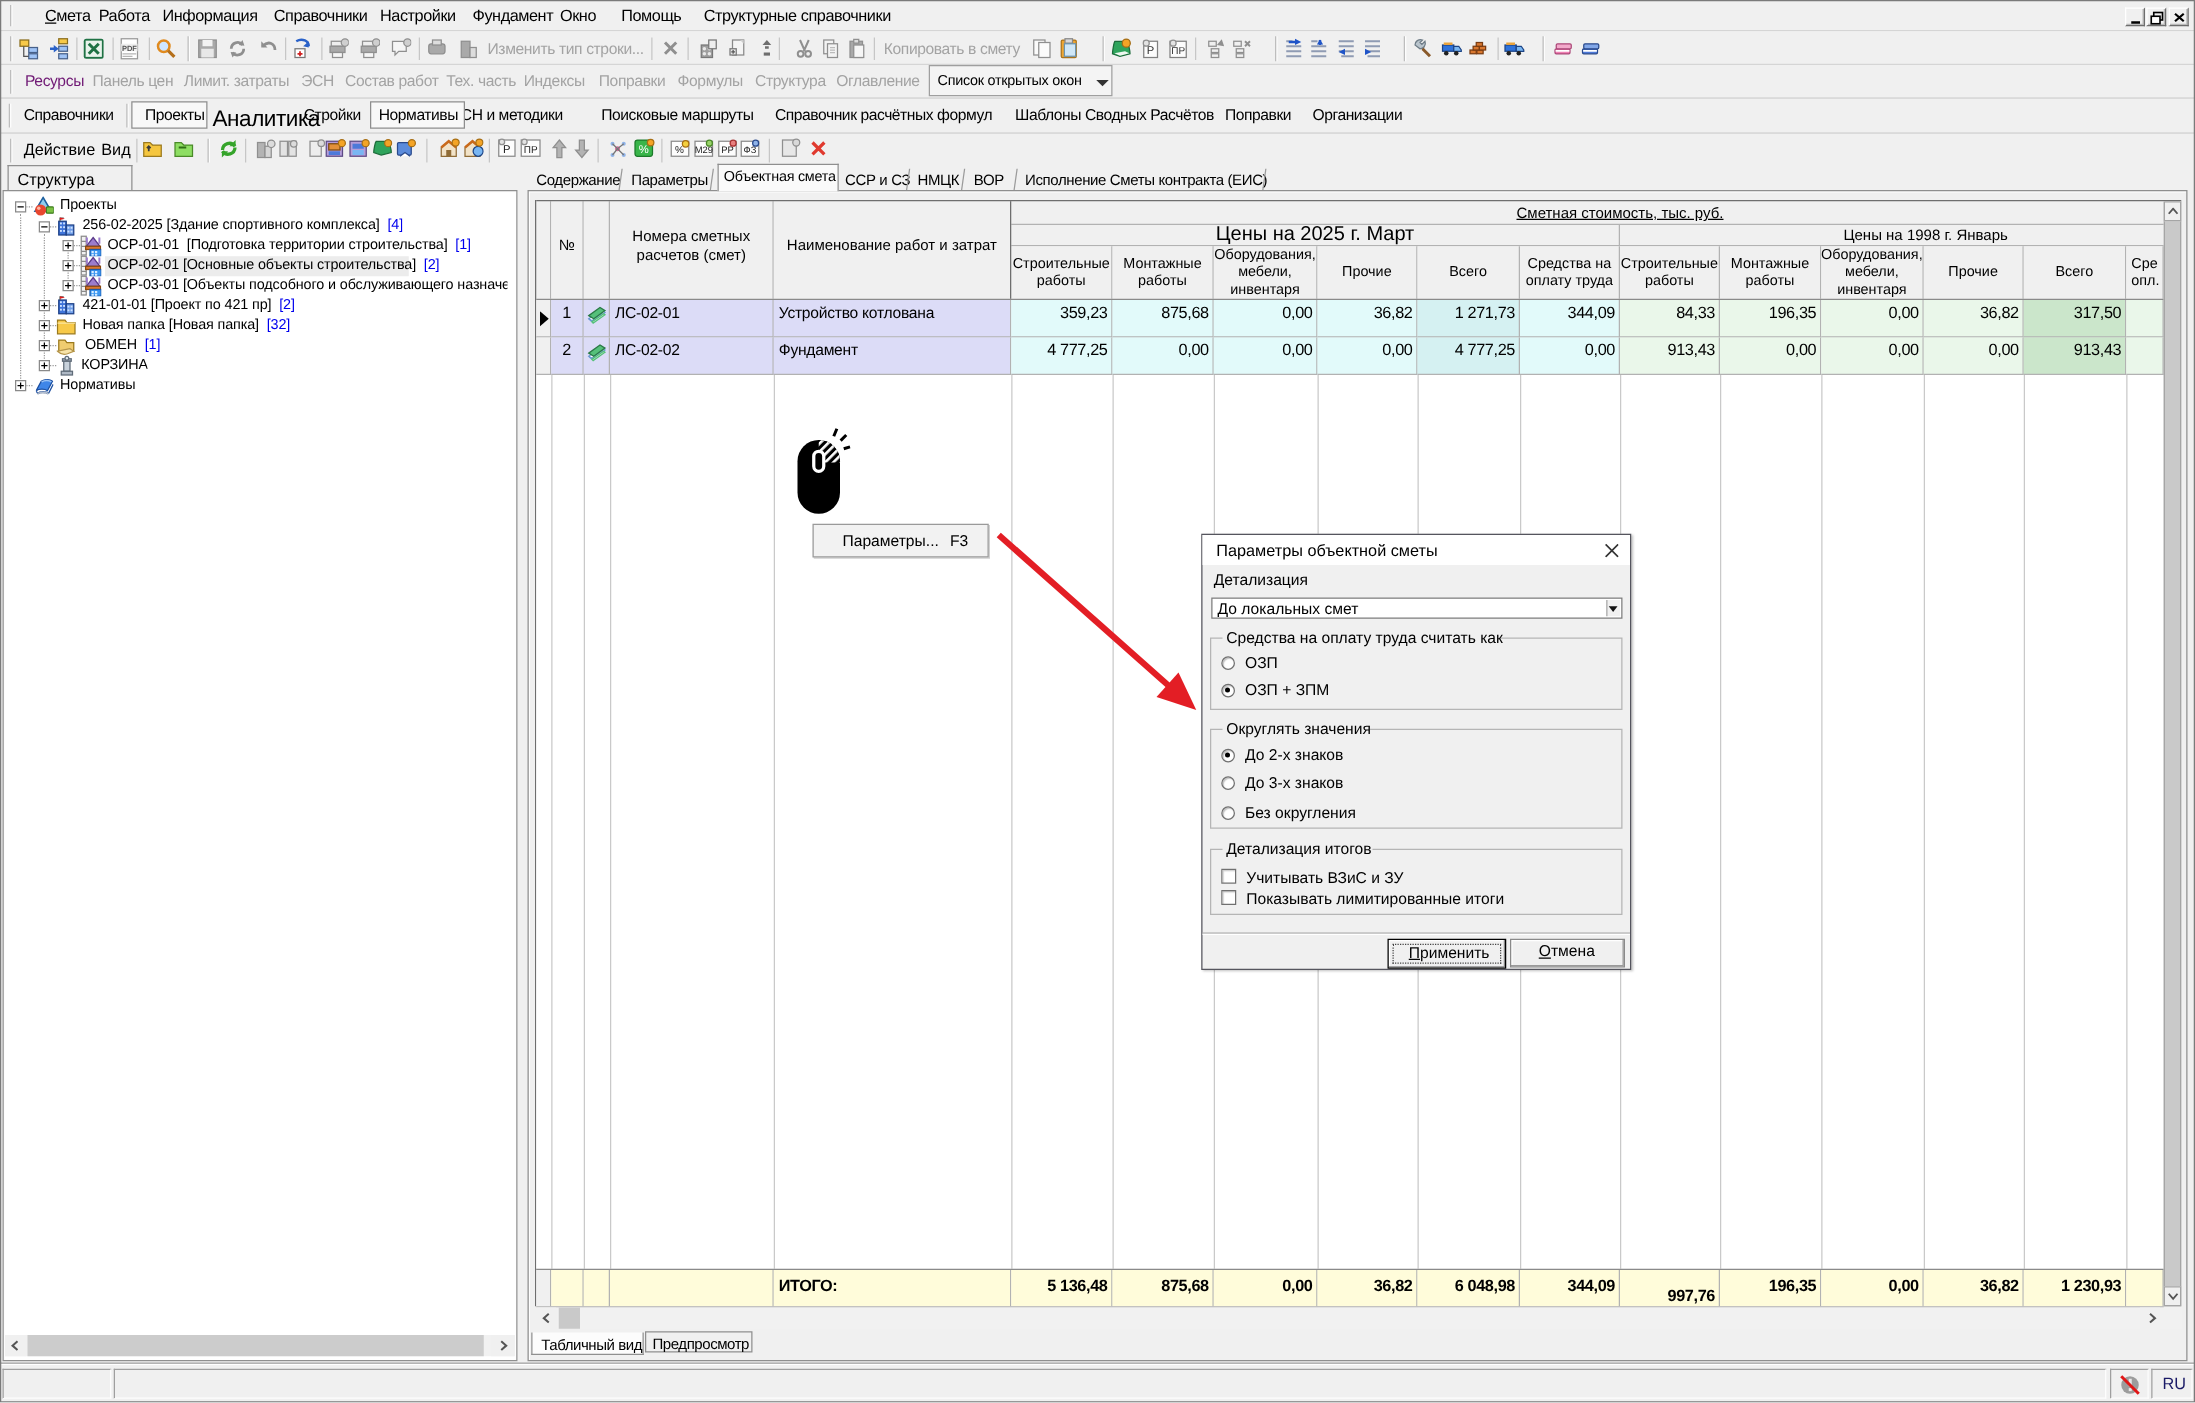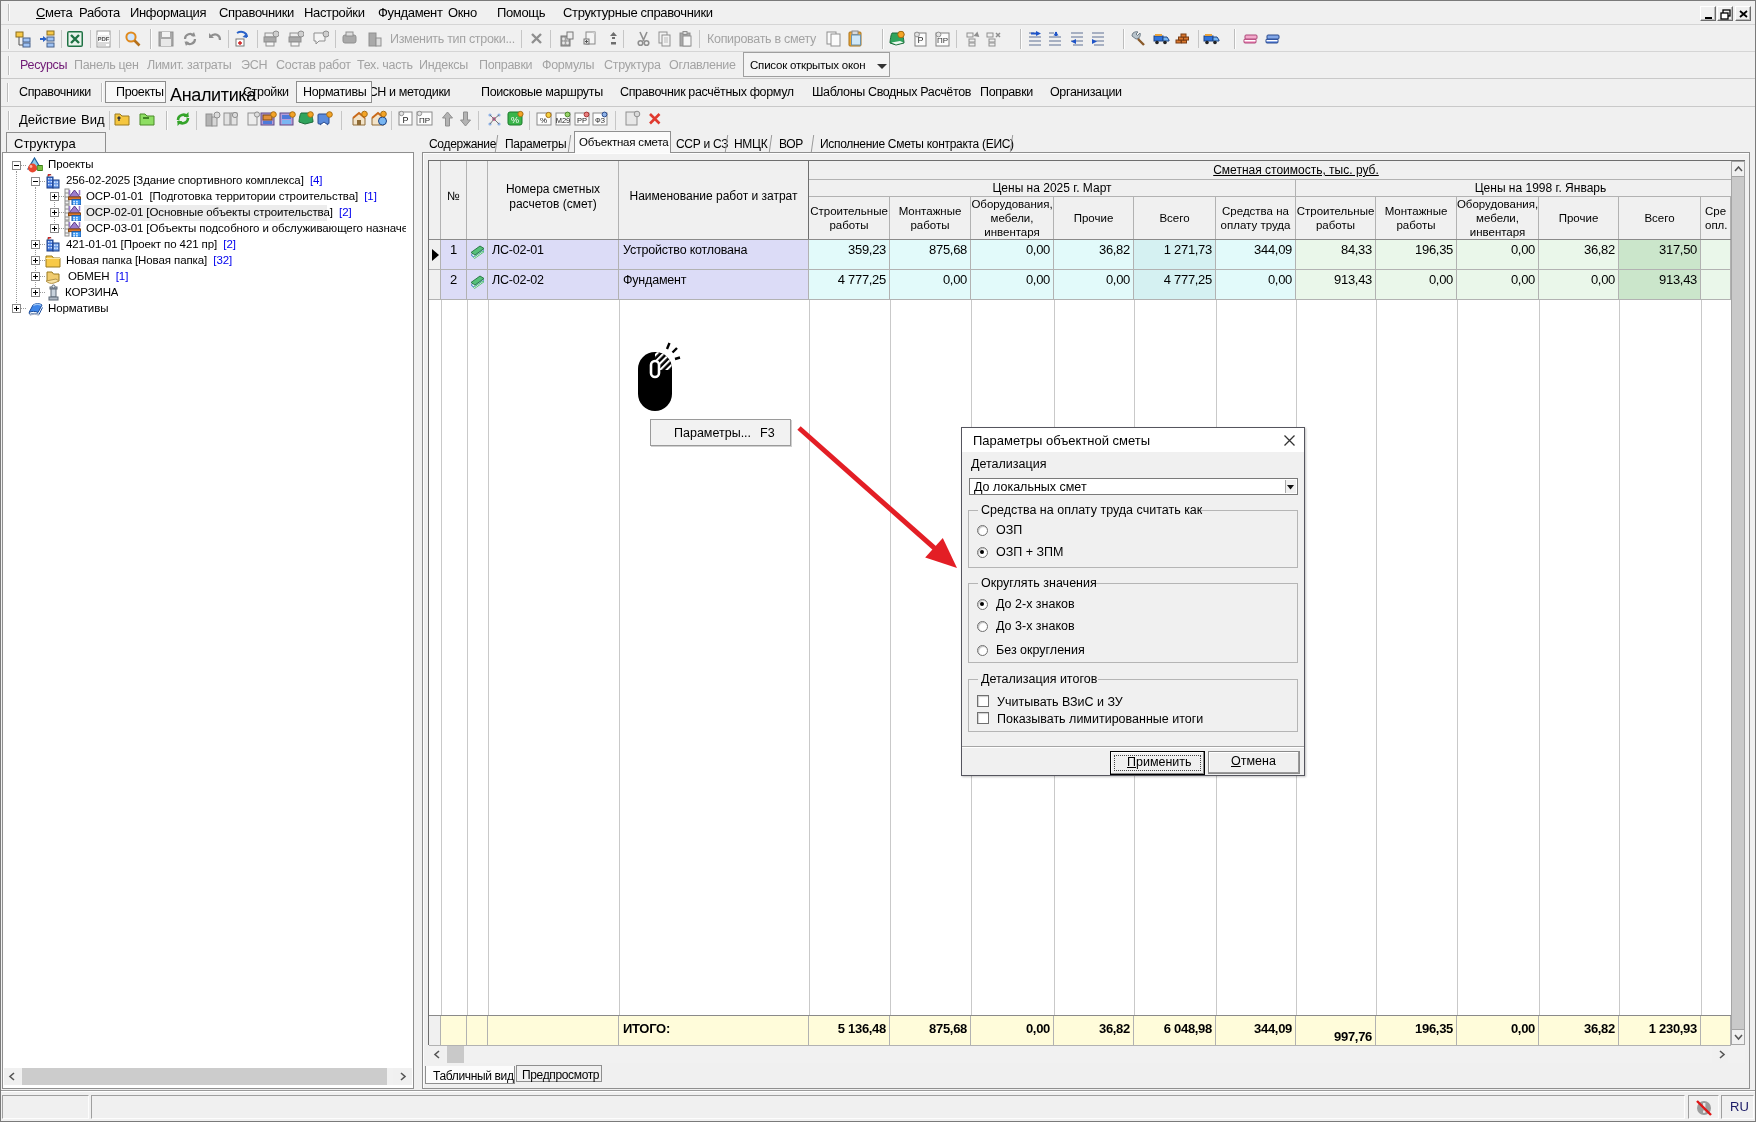--- a/index.html
+++ b/index.html
@@ -615,21 +615,21 @@
 <div style="position:absolute;left:812px;top:135px;width:1px;height:17px;background:#9a9a9a;transform:skewX(-8deg);"></div>
 <div style="position:absolute;left:1011px;top:135px;width:1px;height:17px;background:#9a9a9a;transform:skewX(-8deg);"></div>
 <div style="position:absolute;left:574px;top:131px;width:97px;height:22px;background:#fafafa;border:1px solid #8f8f8f;border-bottom:none;"></div>
 <div style="position:absolute;left:579px;top:136px;white-space:nowrap;font-size:11.5px;letter-spacing:-0.2px;">Объектная смета</div>
 <div style="position:absolute;left:429px;top:161px;width:12px;height:78px;background:#f0f0f0;border-right:1px solid #b2b2b2;display:flex;align-items:center;justify-content:center;text-align:center;font-size:12px;line-height:15px;padding-bottom:7px;"></div>
 <div style="position:absolute;left:441px;top:161px;width:26px;height:78px;background:#f0f0f0;border-right:1px solid #b2b2b2;display:flex;align-items:center;justify-content:center;text-align:center;font-size:12px;line-height:15px;padding-bottom:7px;">№</div>
 <div style="position:absolute;left:467px;top:161px;width:21px;height:78px;background:#f0f0f0;border-right:1px solid #b2b2b2;display:flex;align-items:center;justify-content:center;text-align:center;font-size:12px;line-height:15px;padding-bottom:7px;"></div>
 <div style="position:absolute;left:488px;top:161px;width:131px;height:78px;background:#f0f0f0;border-right:1px solid #b2b2b2;display:flex;align-items:center;justify-content:center;text-align:center;font-size:12px;line-height:15px;padding-bottom:7px;">Номера сметных<br>расчетов (смет)</div>
 <div style="position:absolute;left:619px;top:161px;width:190px;height:78px;background:#f0f0f0;border-right:1px solid #b2b2b2;display:flex;align-items:center;justify-content:center;text-align:center;font-size:12px;line-height:15px;padding-bottom:7px;">Наименование работ и затрат</div>
 <div style="position:absolute;left:809px;top:161px;width:922px;height:19px;background:#f0f0f0;border-bottom:1px solid #b2b2b2;display:flex;align-items:center;justify-content:center;font-size:12px;padding-left:52px;text-decoration:underline;">Сметная стоимость, тыс. руб.</div>
-<div style="position:absolute;left:809px;top:180px;width:487px;height:17px;background:#f0f0f0;border-right:1px solid #b2b2b2;border-bottom:1px solid #b2b2b2;display:flex;align-items:center;justify-content:center;font-size:12px;">Цены на 2025 г. Март</div>
+<div style="position:absolute;left:809px;top:180px;width:487px;height:17px;background:#f0f0f0;border-right:1px solid #b2b2b2;border-bottom:1px solid #b2b2b2;display:flex;align-items:center;justify-content:center;font-size:16px;">Цены на 2025 г. Март</div>
 <div style="position:absolute;left:1296px;top:180px;width:435px;height:17px;background:#f0f0f0;border-bottom:1px solid #b2b2b2;display:flex;align-items:center;justify-content:center;font-size:12px;padding-left:54px;">Цены на 1998 г. Январь</div>
 <div style="position:absolute;left:809px;top:197px;width:81px;height:42px;background:#f0f0f0;border-right:1px solid #b2b2b2;display:flex;align-items:center;justify-content:center;text-align:center;font-size:11.5px;line-height:14px;overflow:hidden;">Строительные<br>работы</div>
 <div style="position:absolute;left:890px;top:197px;width:81px;height:42px;background:#f0f0f0;border-right:1px solid #b2b2b2;display:flex;align-items:center;justify-content:center;text-align:center;font-size:11.5px;line-height:14px;overflow:hidden;">Монтажные<br>работы</div>
 <div style="position:absolute;left:971px;top:197px;width:83px;height:42px;background:#f0f0f0;border-right:1px solid #b2b2b2;display:flex;align-items:center;justify-content:center;text-align:center;font-size:11.5px;line-height:14px;overflow:hidden;">Оборудования,<br>мебели,<br>инвентаря</div>
 <div style="position:absolute;left:1054px;top:197px;width:80px;height:42px;background:#f0f0f0;border-right:1px solid #b2b2b2;display:flex;align-items:center;justify-content:center;text-align:center;font-size:11.5px;line-height:14px;overflow:hidden;">Прочие</div>
 <div style="position:absolute;left:1134px;top:197px;width:82px;height:42px;background:#f0f0f0;border-right:1px solid #b2b2b2;display:flex;align-items:center;justify-content:center;text-align:center;font-size:11.5px;line-height:14px;overflow:hidden;">Всего</div>
 <div style="position:absolute;left:1216px;top:197px;width:80px;height:42px;background:#f0f0f0;border-right:1px solid #b2b2b2;display:flex;align-items:center;justify-content:center;text-align:center;font-size:11.5px;line-height:14px;overflow:hidden;">Средства на<br>оплату труда</div>
 <div style="position:absolute;left:1296px;top:197px;width:80px;height:42px;background:#f0f0f0;border-right:1px solid #b2b2b2;display:flex;align-items:center;justify-content:center;text-align:center;font-size:11.5px;line-height:14px;overflow:hidden;">Строительные<br>работы</div>
 <div style="position:absolute;left:1376px;top:197px;width:81px;height:42px;background:#f0f0f0;border-right:1px solid #b2b2b2;display:flex;align-items:center;justify-content:center;text-align:center;font-size:11.5px;line-height:14px;overflow:hidden;">Монтажные<br>работы</div>
 <div style="position:absolute;left:1457px;top:197px;width:82px;height:42px;background:#f0f0f0;border-right:1px solid #b2b2b2;display:flex;align-items:center;justify-content:center;text-align:center;font-size:11.5px;line-height:14px;overflow:hidden;">Оборудования,<br>мебели,<br>инвентаря</div>

